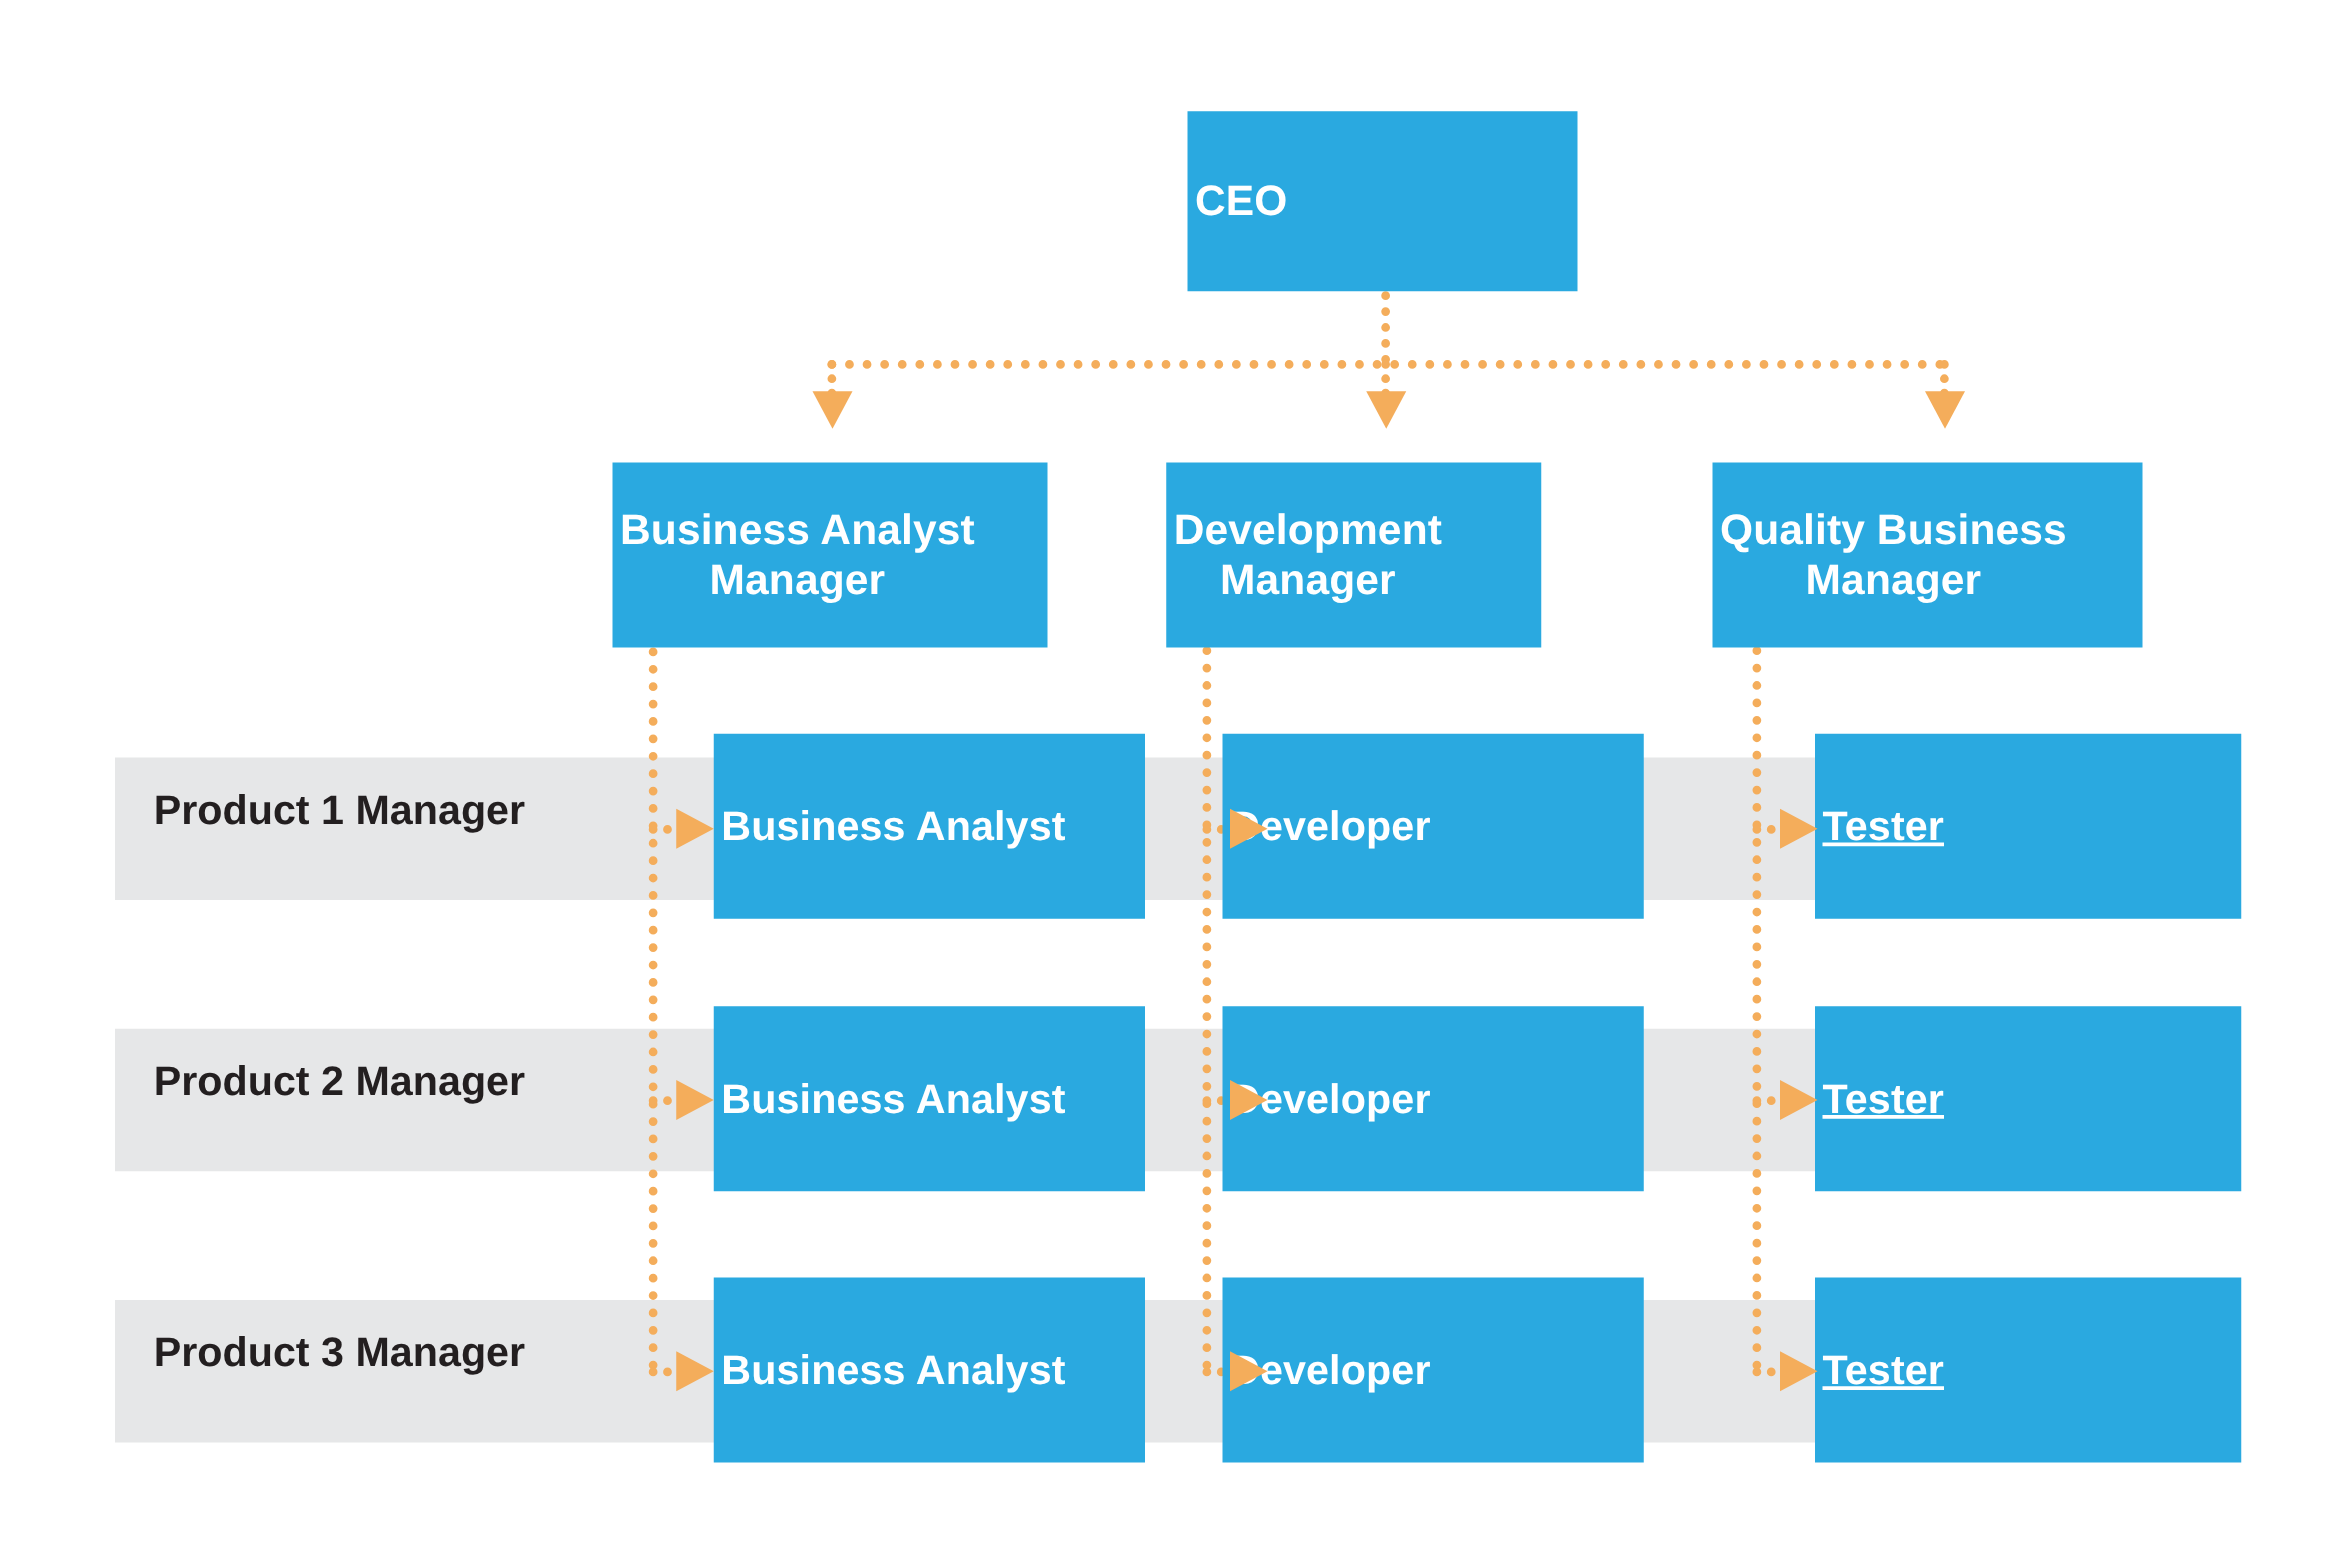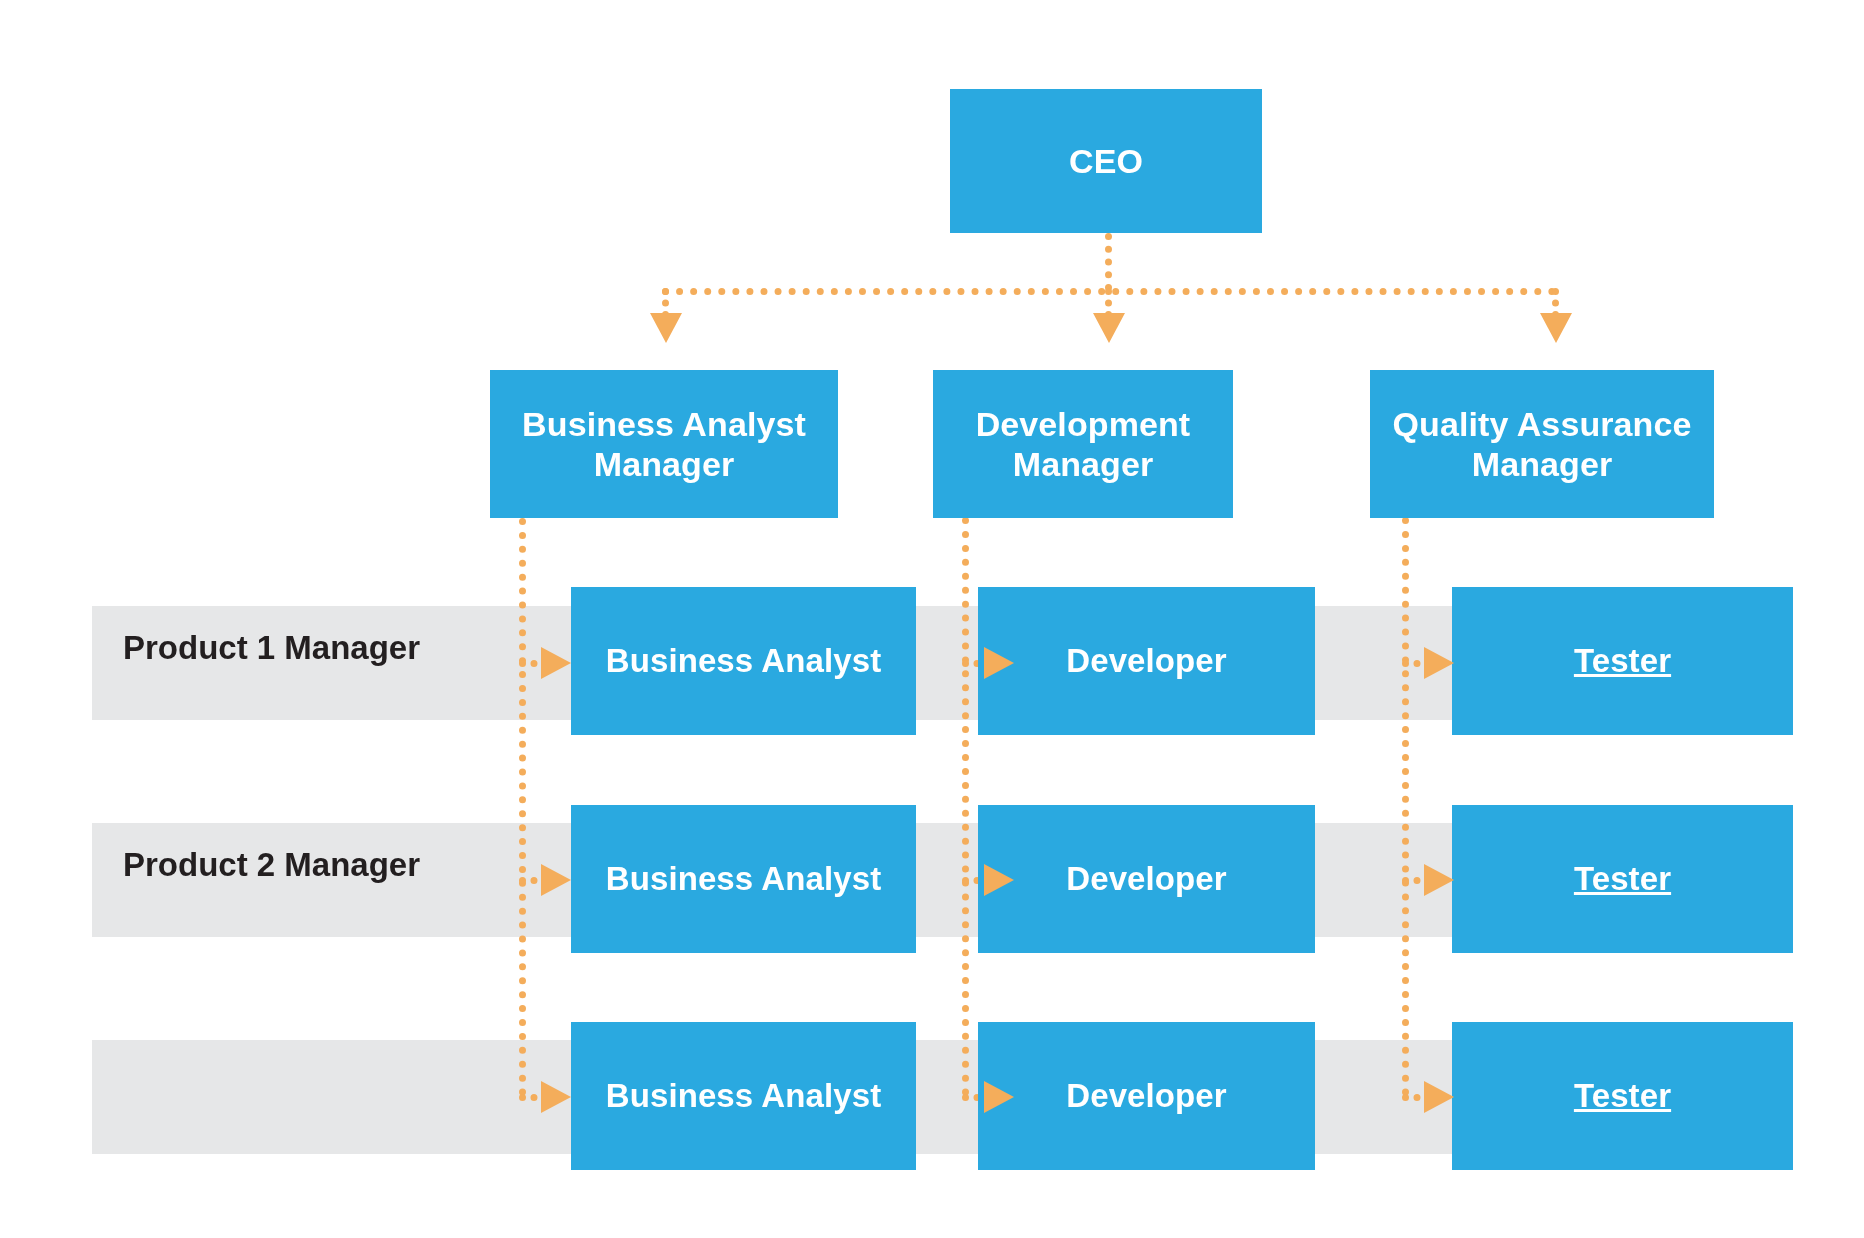--- a/index.html
+++ b/index.html
@@ -18,21 +18,21 @@
     overflow: hidden;
   }
 
   
   .node {
     position: absolute;
     background: #2aa9e0;
     color: #ffffff;
     display: flex;
     align-items: center;
-    justify-content: center;
+    justify-content: flex-start;
     text-align: center;
     font-weight: bold;
     line-height: 1.18;
     letter-spacing: 0.1px;
     z-index: 5;
     box-sizing: border-box;
     padding: 15px 6px;
   }
   .node-ceo      { left: 950px;  top: 89px;   width: 312px; height: 144px; font-size: 34px; }
   .node-mgr      { top: 370px;   height: 148px; font-size: 34px; }
@@ -143,21 +143,21 @@
     </span>
   </div>
   <div class="node node-mgr m2">
     <span>
       <span>Development</span><br>
       <span>Manager</span>
     </span>
   </div>
   <div class="node node-mgr m3">
     <span>
-      <span>Quality Assurance</span><br>
+      <span>Quality Business</span><br>
       <span>Manager</span>
     </span>
   </div>
 
   <div class="dot-v" style="left:519px; top:518px; height:578px;"></div>
   <div class="dot-v" style="left:962px; top:517px; height:579px;"></div>
   <div class="dot-v" style="left:1402px; top:517px; height:579px;"></div>
 
   <div class="dot-h" style="left:519px; top:660px; width:30px;"></div>
   <div class="arrow-right" style="left:541px; top:647px;"></div>
@@ -185,20 +185,23 @@
 
   <div class="dot-h" style="left:1402px; top:1094px; width:30px;"></div>
   <div class="arrow-right" style="left:1424px; top:1081px;"></div>
 
   <div class="row-label l1">
     <span>Product 1 Manager</span>
   </div>
   <div class="row-label l2">
     <span>Product 2 Manager</span>
   </div>
+  <div class="row-label l3">
+    <span>Product 3 Manager</span>
+  </div>
 
   <div class="node node-role c1 row1">
     <span>Business Analyst</span>
   </div>
   <div class="node node-role c2 row1">
     <span>Developer</span>
   </div>
   <div class="node node-role c3 row1">
     <span>Tester</span>
   </div>

